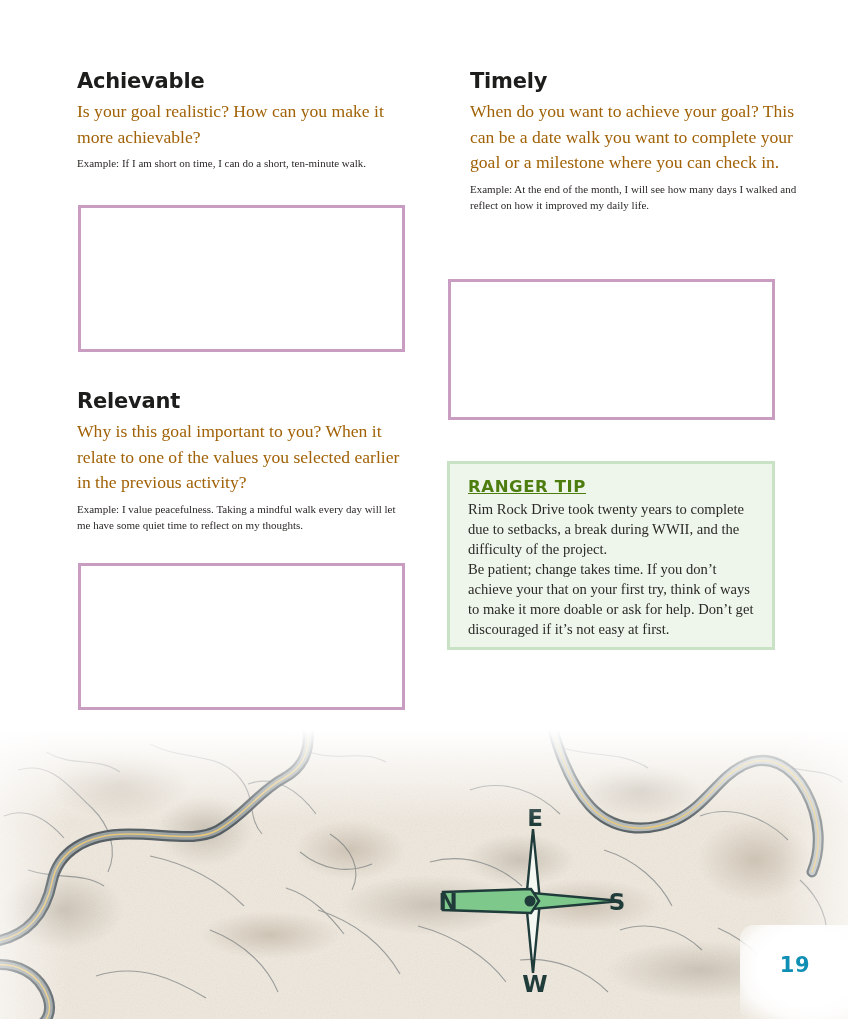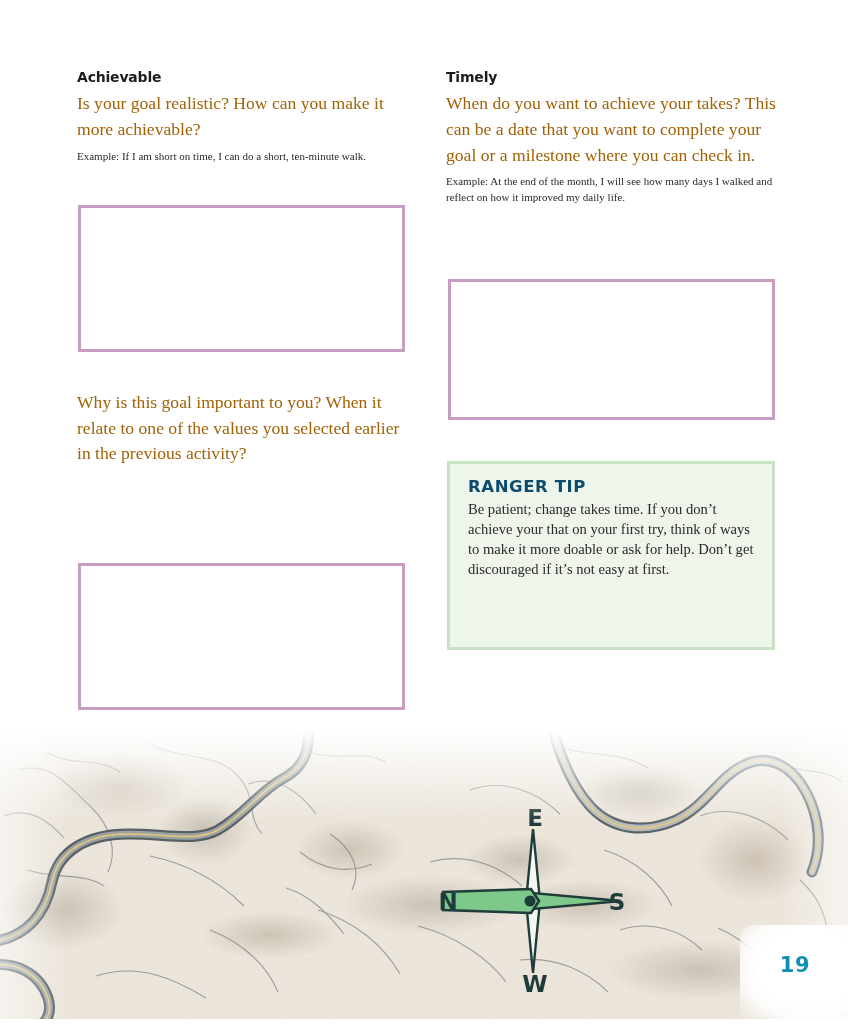--- a/index.html
+++ b/index.html
@@ -19,27 +19,27 @@
   
   .page {
     position: absolute;
     inset: 0;
   }
   .col {
     position: absolute;
     width: 330px;
   }
   .col-left  { left: 77px; top: 70px; }
-  .col-right { left: 446px; top: 70px; }
+  .col-right { left: 470px; top: 70px; }
 
   
   .section-heading {
     font-family: "DejaVu Sans", sans-serif;
     font-weight: bold;
-    font-size: 14px;
+    font-size: 21px;
     letter-spacing: -0.2px;
     color: #1d1d1b;
     margin: 0 0 6px 0;
     line-height: 1.1;
   }
 
   
   .question {
     font-family: "Liberation Serif", serif;
     font-size: 17.6px;
@@ -76,23 +76,24 @@
     box-sizing: border-box;
     background: #eef6ec;
     border: 3px solid #c9e2c6;
     padding: 14px 16px 10px 18px;
   }
   .ranger-tip-title {
     font-family: "DejaVu Sans", sans-serif;
     font-weight: bold;
     font-size: 16.5px;
     letter-spacing: 0.6px;
-    color: #0c4a6e;
+    color: #4d7c0f;
     margin: 0 0 4px 0;
     line-height: 1.1;
+    text-decoration: underline;
   }
   .ranger-tip-body {
     font-family: "Liberation Serif", serif;
     font-size: 14.6px;
     line-height: 1.37;
     color: #2b2926;
     margin: 0;
   }
   .ranger-tip-body p { margin: 0; }
 
@@ -140,39 +141,42 @@
       <h2 class="section-heading">Achievable</h2>
       <p class="question">Is your goal realistic? How can you make it more achievable?</p>
       <p class="example">Example: If I am short on time, I can do a short, ten-minute walk.</p>
     </div>
   </div>
 
   <div class="answer-box" id="answer-achievable"></div>
 
   <div class="col" style="left:77px; top:390px;">
     <div>
+      <h2 class="section-heading">Relevant</h2>
       <p class="question">Why is this goal important to you? When it relate to one of the values you selected earlier in the previous activity?</p>
+      <p class="example">Example: I value peacefulness. Taking a mindful walk every day will let me have some quiet time to reflect on my thoughts.</p>
     </div>
   </div>
 
   <div class="answer-box" id="answer-relevant"></div>
 
   <div class="col col-right">
     <div>
       <h2 class="section-heading">Timely</h2>
-      <p class="question">When do you want to achieve your takes? This can be a date that you want to complete your goal or a milestone where you can check in.</p>
+      <p class="question">When do you want to achieve your goal? This can be a date walk you want to complete your goal or a milestone where you can check in.</p>
       <p class="example">Example: At the end of the month, I will see how many days I walked and reflect on how it improved my daily life.</p>
     </div>
   </div>
 
   <div class="answer-box" id="answer-timely"></div>
 
   <div class="ranger-tip">
     <div class="ranger-tip-title">RANGER TIP</div>
     <div class="ranger-tip-body">
+      <p>Rim Rock Drive took twenty years to complete due to setbacks, a break during WWII, and the difficulty of the project.</p>
       <p>Be patient; change takes time. If you don’t achieve your that on your first try, think of ways to make it more doable or ask for help. Don’t get discouraged if it’s not easy at first.</p>
     </div>
   </div>
 
   <div class="illustration">
     <svg width="848" height="289" viewBox="0 0 848 289" xmlns="http://www.w3.org/2000/svg">
       <defs>
         <linearGradient id="fadeTop" x1="0" y1="0" x2="0" y2="1">
           <stop offset="0%" stop-color="#ffffff" stop-opacity="1"></stop>
           <stop offset="14%" stop-color="#ffffff" stop-opacity="0.55"></stop>

